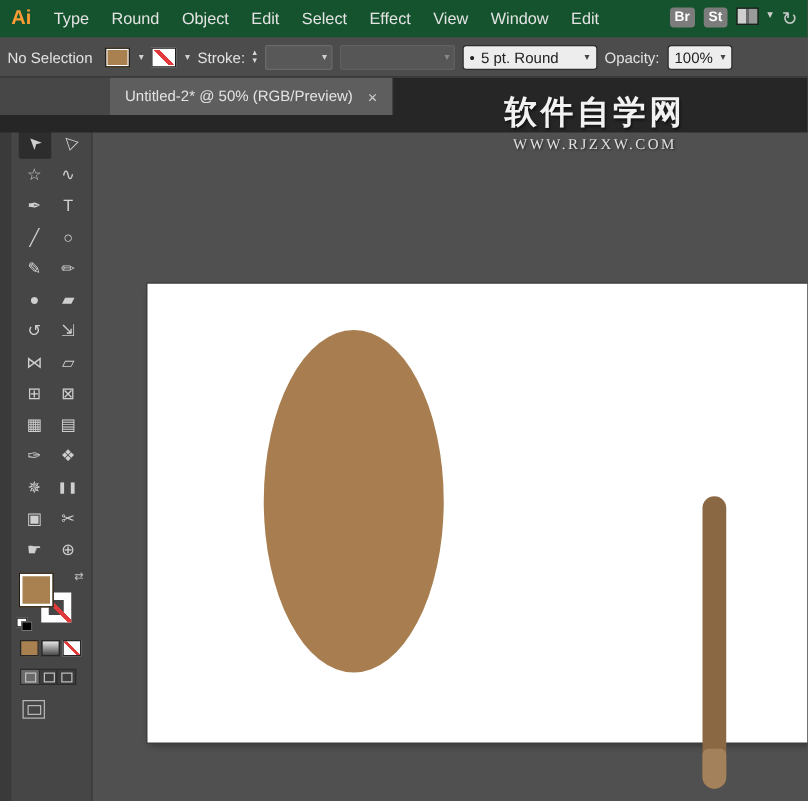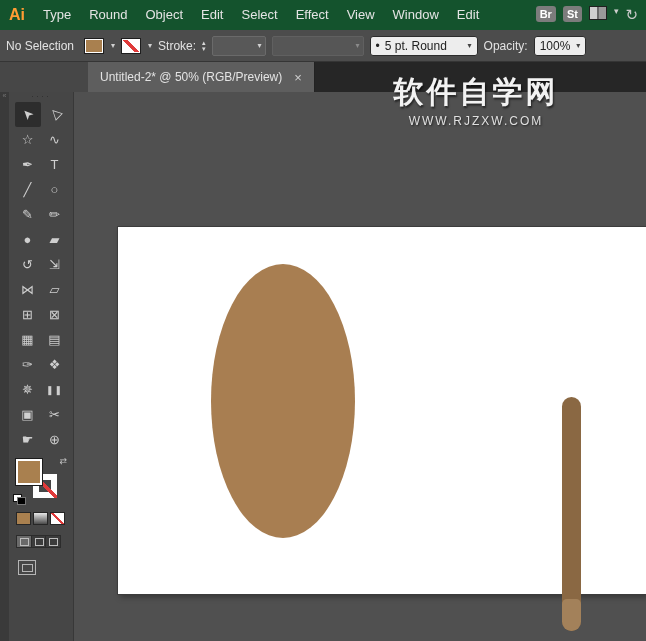--- a/index.html
+++ b/index.html
@@ -27,21 +27,21 @@
   .none-slash{background:#fff linear-gradient(45deg,transparent 43%,#e03a3a 43%,#e03a3a 57%,transparent 57%);}
   .dd-arrow{font-size:8px;color:#d0d0d0;margin-left:1px;}
   .stepper{display:flex;flex-direction:column;line-height:6px;font-size:7px;color:#d8d8d8;}
   .dropdown{height:20px;background:#585858;border:1px solid #6a6a6a;border-radius:2px;
     display:flex;align-items:center;justify-content:flex-end;padding:0 3px;box-sizing:border-box;}
   .dropdown.dim{background:#565656;border-color:#606060;}
   .light-field{height:20px;background:#ededed;color:#222;border:1px solid #2c2c2c;border-radius:3px;
     display:flex;align-items:center;padding:0 5px;gap:5px;box-sizing:border-box;}
   .light-field .dd-arrow{color:#444;}
   
-  #tabbar{position:absolute;left:0;top:62px;width:646px;height:30px;background:#262626;display:flex;z-index:4;}
+  #tabbar{position:absolute;left:0;top:62px;width:646px;height:44px;background:#262626;display:flex;z-index:4;}
   #tabbar .spacer{width:88px;height:30px;background:#474747;}
   #tabbar .tab{height:30px;background:#5e5e5e;color:#e3e3e3;font-size:12px;display:flex;
     align-items:center;gap:12px;padding:0 12px;border-right:1px solid #222;}
   #tabbar .tab .close{color:#cfcfcf;font-size:13px;}
   
   #toolstrip{position:absolute;left:0;top:92px;width:9px;bottom:0;background:#3a3a3a;
     border-right:1px solid #2e2e2e;color:#777;font-size:7px;text-align:center;z-index:3;}
   #toolbar{position:absolute;left:9px;top:92px;width:64px;bottom:0;background:#464646;
     border-right:1px solid #383838;z-index:3;}
   .drag-dots{height:10px;color:#2f2f2f;text-align:center;font-size:9px;line-height:8px;letter-spacing:2px;}
@@ -75,22 +75,22 @@
   .screen-mode::after{content:"";position:absolute;left:3px;top:3px;width:9px;height:6px;border:1px solid #b5b5b5;background:#464646;}
   
   #canvas{position:absolute;left:74px;top:92px;width:572px;height:549px;background:#505050;overflow:hidden;}
   #artboard{position:absolute;left:44px;top:135px;width:528px;height:367px;background:#ffffff;
     box-shadow:0 0 0 1px #3c3c3c,2px 3px 6px rgba(0,0,0,.35);}
   #ellipse{position:absolute;left:93px;top:37px;width:144px;height:274px;border-radius:50%;}
   #stick{position:absolute;left:488px;top:305px;width:19px;height:234px;border-radius:10px;}
   #stick .tip{position:absolute;left:0;bottom:0;width:100%;height:32px;border-radius:5px 5px 10px 10px;}
   
   #watermark{position:absolute;left:383px;top:72px;width:186px;text-align:center;z-index:7;color:#f2f2f2;}
-  #watermark .l1{font-size:30px;font-weight:bold;letter-spacing:3px;text-shadow:1px 2px 2px rgba(0,0,0,.55);}
-  #watermark .l2{font-size:12px;letter-spacing:2px;color:#e0e0e0;text-shadow:1px 1px 2px rgba(0,0,0,.55);margin-top:1px;}
+  #watermark .l1{font-size:26px;font-weight:bold;letter-spacing:3px;text-shadow:1px 2px 2px rgba(0,0,0,.55);}
+  #watermark .l2{font-size:12px;letter-spacing:2px;color:#e0e0e0;text-shadow:1px 1px 2px rgba(0,0,0,.55);margin-top:1px;font-family:Liberation Serif, serif;}
 </style>
 </head>
 <body>
 
 <div id="menubar">
   <span class="logo" style="color: rgb(255, 156, 51);">Ai</span>
   <span class="menu-item">Type</span>
   <span class="menu-item">Round</span>
   <span class="menu-item">Object</span>
   <span class="menu-item">Edit</span>

